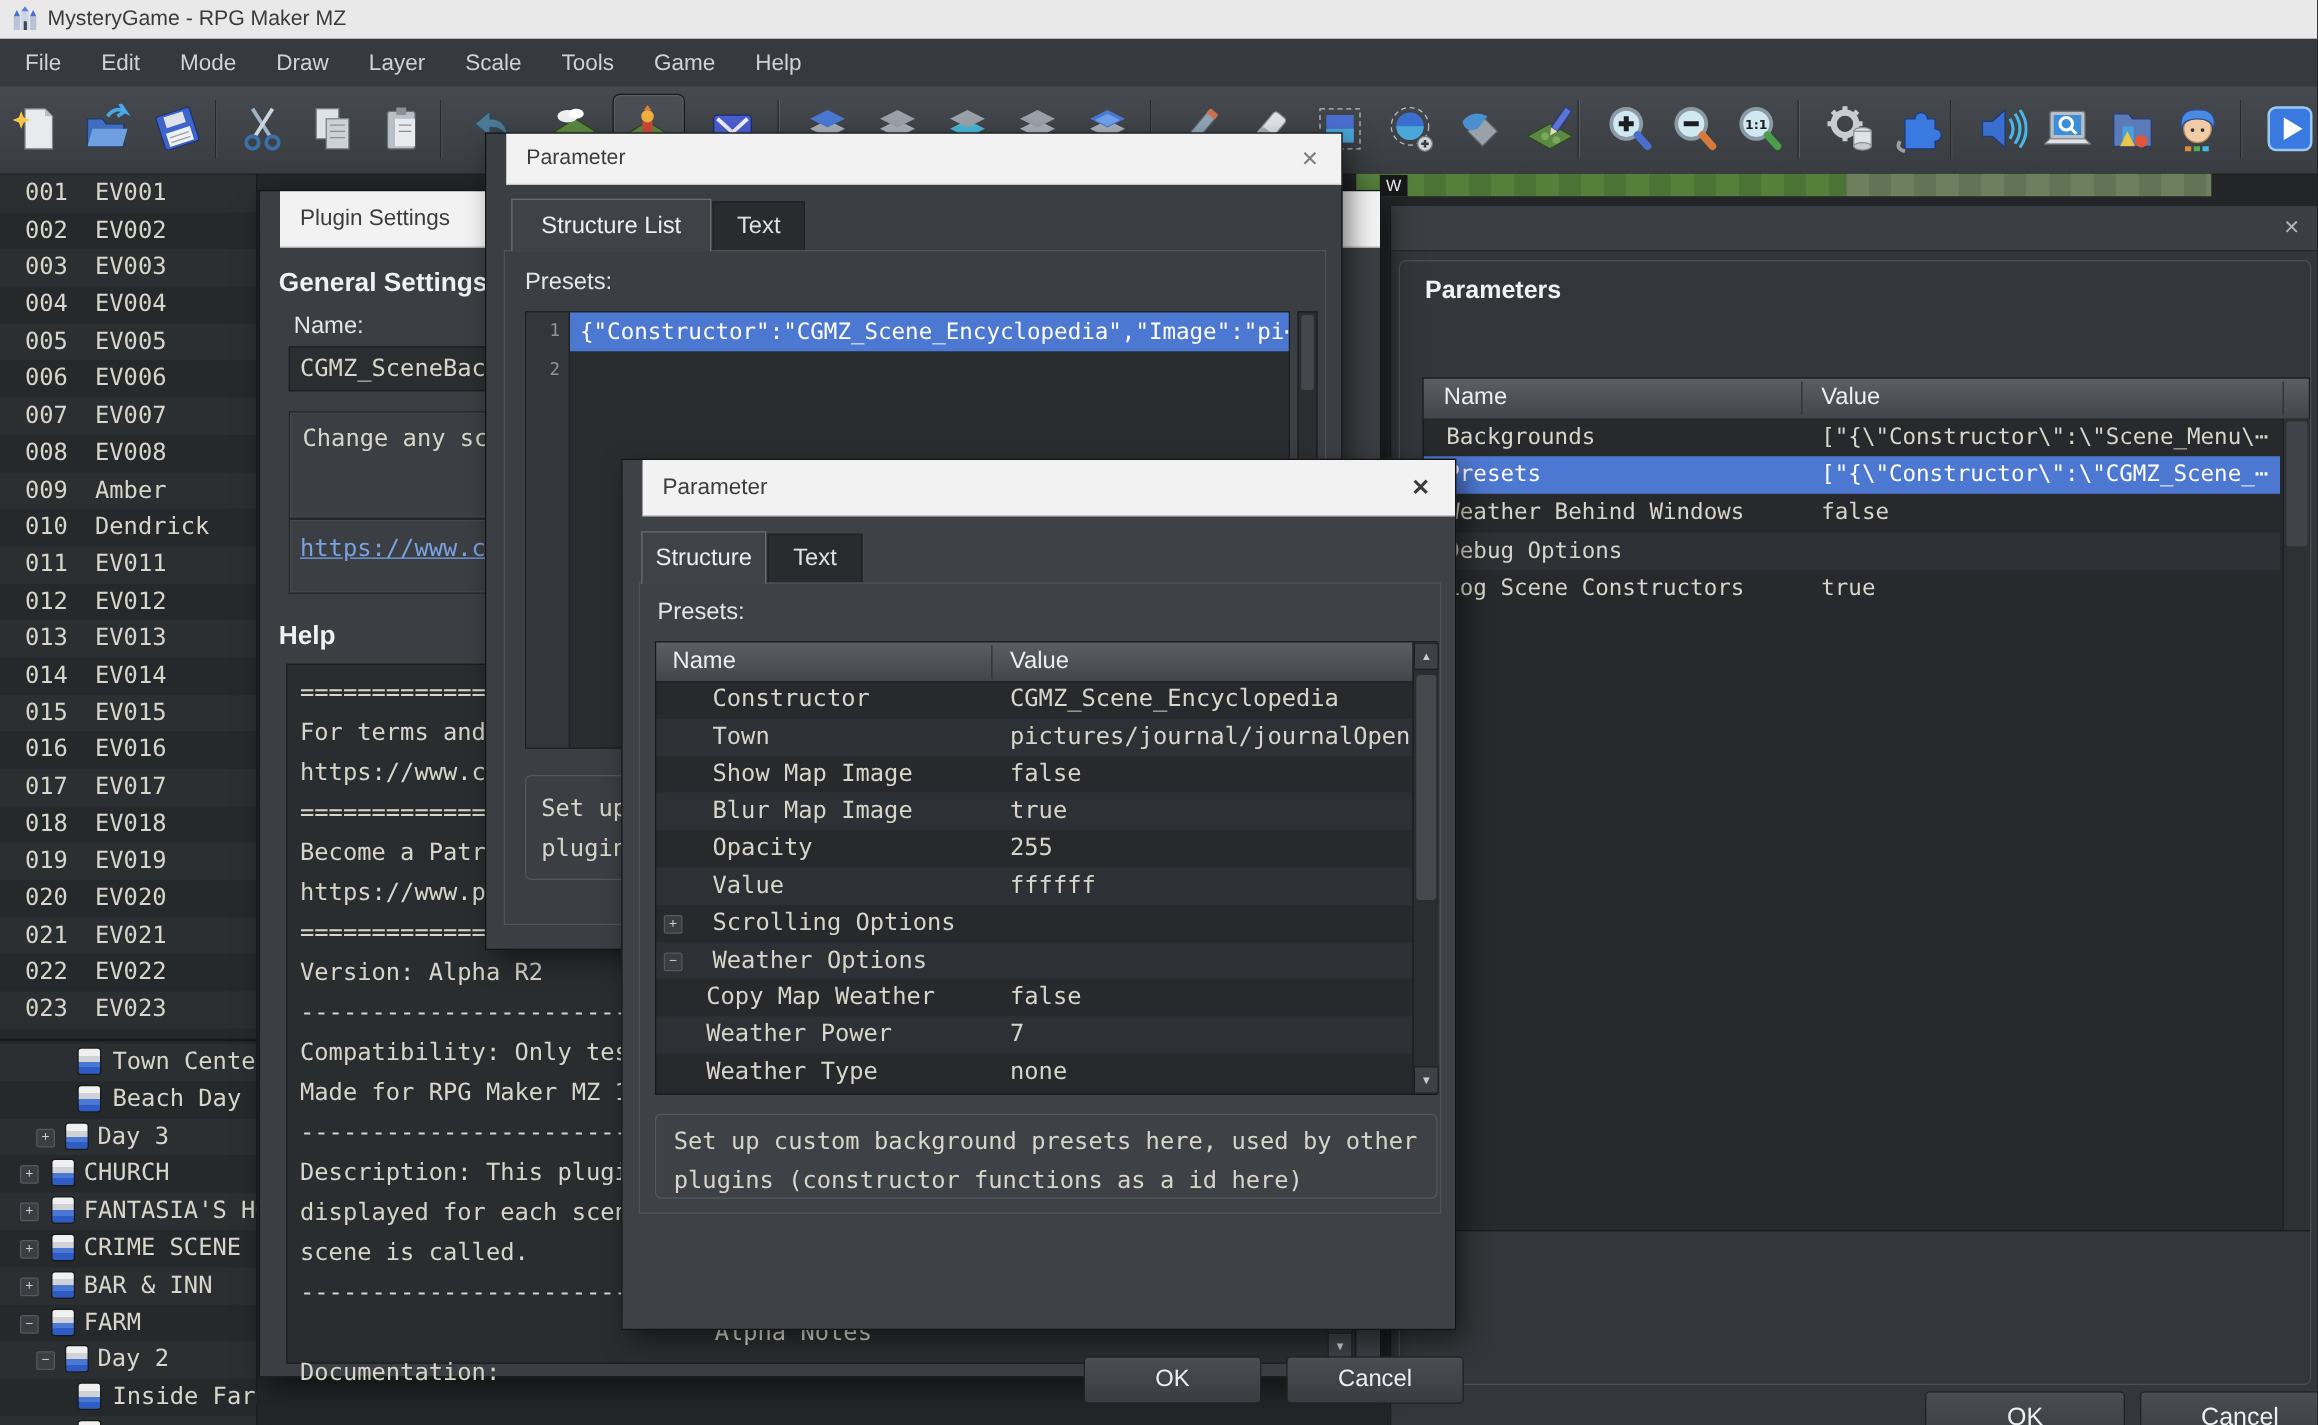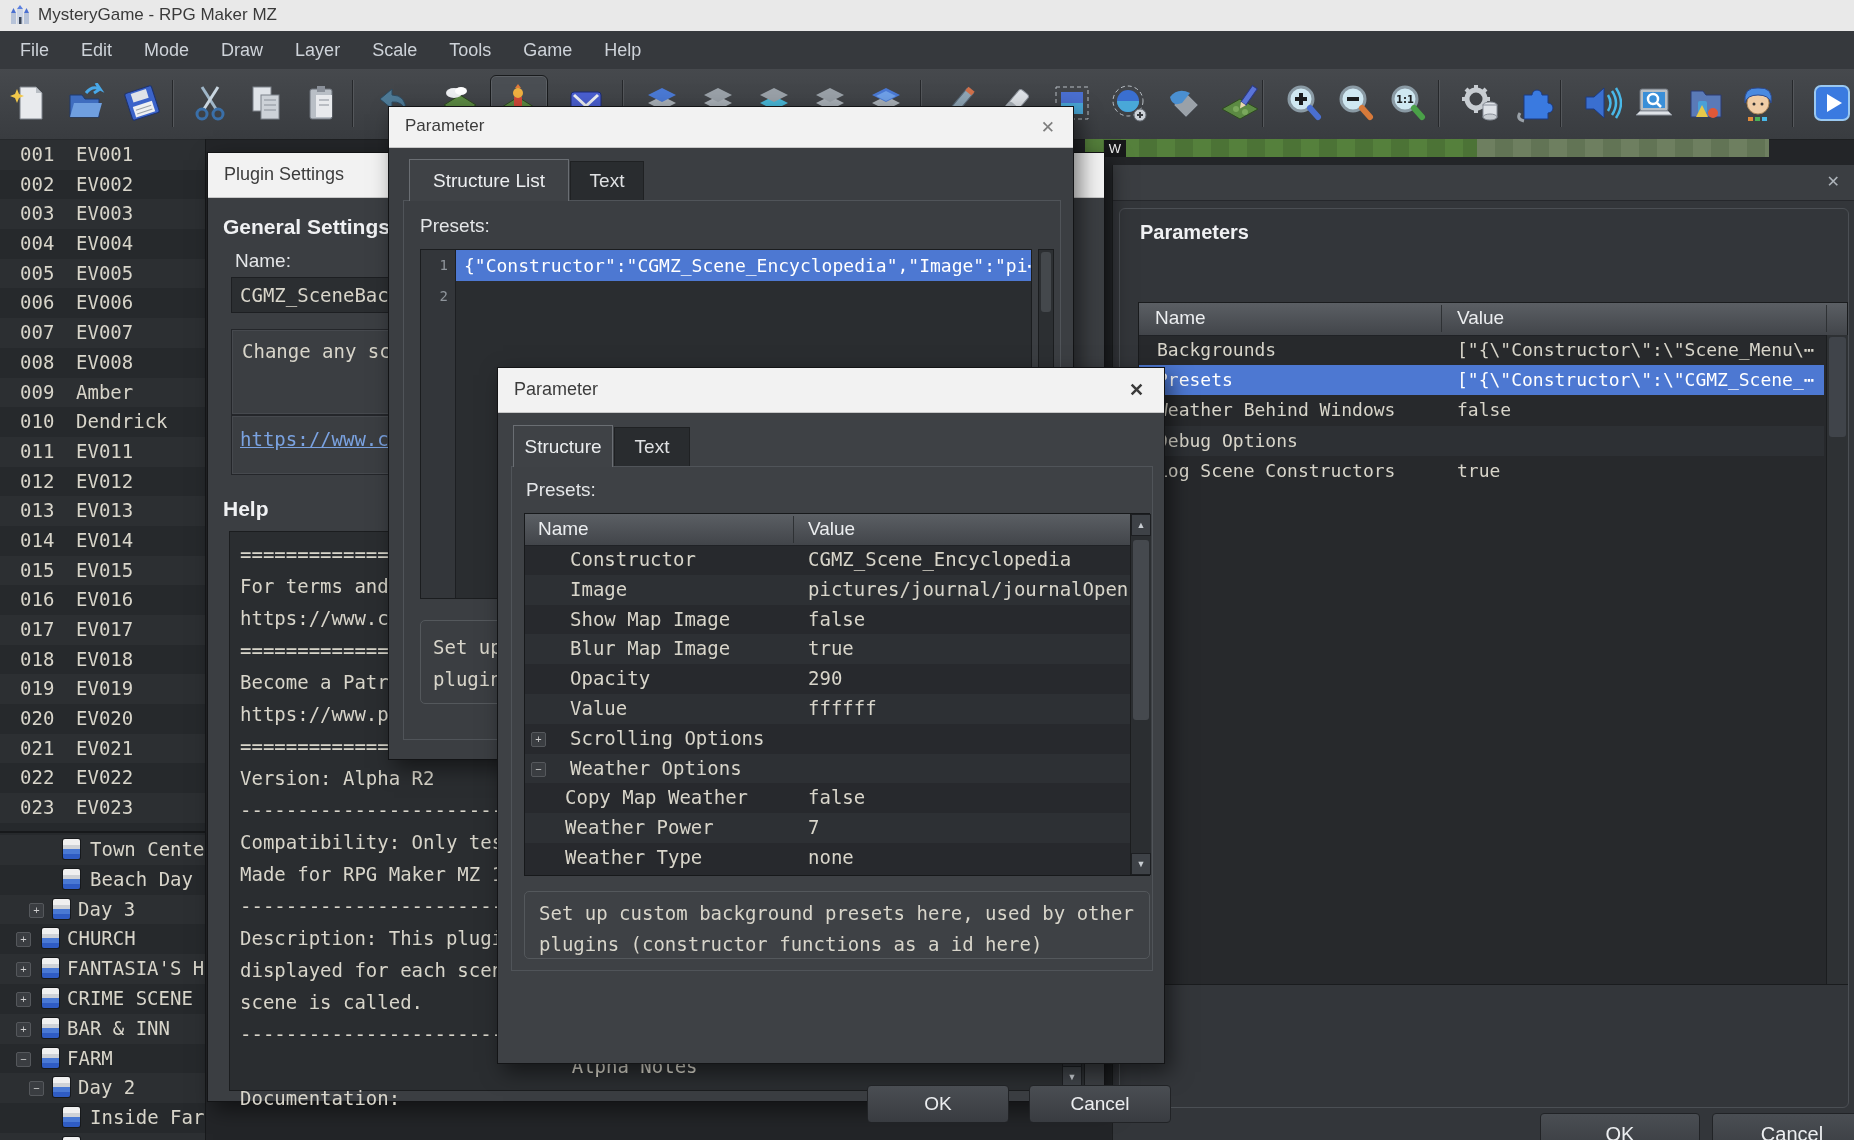--- a/index.html
+++ b/index.html
@@ -39,21 +39,21 @@
   .tr-exp{position:absolute;top:8px;width:13px;height:13px;background:#3a3d41;border:1px solid #55585c;border-radius:2px;
           color:#d0d0d0;font-size:11px;line-height:12px;text-align:center;font-family:"Liberation Sans",sans-serif;}
   .tr-ico{position:absolute;top:4px;width:17px;height:20px;border-radius:2px;
           background:linear-gradient(180deg,#f0f0f0 0 28%,#cfd2d6 28% 52%,#4a79d4 52% 74%,#2f5cc4 74% 100%);box-shadow:0 0 0 1px #17191b;}
   .tr-lab{position:absolute;white-space:pre;}
   .d1 .tr-exp{left:16px}.d1 .tr-ico{left:42px}.d1 .tr-lab{left:67px}
   .d2 .tr-exp{left:29px}.d2 .tr-ico{left:53px}.d2 .tr-lab{left:78px}
   .d3 .tr-ico{left:63px}.d3 .tr-lab{left:90px}
   
   .win{box-shadow:6px 8px 20px rgba(0,0,0,.5);border:1px solid #131416;background:#3b3e42;box-sizing:border-box;}
-  .wtitle{position:absolute;left:0;top:0;right:0;background:#f2f2f2;border-bottom:1px solid #c8c8c8;}
+  .wtitle{position:absolute;left:16px;top:0;right:0;background:#f2f2f2;border-bottom:1px solid #c8c8c8;}
   .wtitle .tx{position:absolute;left:16px;color:#3c3c3c;}
   .wclose{position:absolute;color:#7d7d7d;font-size:17px;}
   .tab{position:absolute;box-sizing:border-box;text-align:center;font-size:19px;color:#eceef0;}
   .tab.on{background:#3f4246;border:1px solid #6a6e73;border-bottom:none;z-index:2;}
   .tab.off{background:#292c2f;border:1px solid #1f2123;color:#dfe1e3;}
   .pane{position:absolute;border:1px solid #505459;box-sizing:border-box;}
   .inset{background:#2a2d30;border:1px solid #1b1d1f;box-sizing:border-box;}
   .descbox{border:1px solid #54585c;border-radius:5px;box-sizing:border-box;}
   .btn{position:absolute;background:linear-gradient(#4a4e53,#393c41);border:1px solid #212326;border-radius:4px;
        color:#eceef0;font-size:19px;text-align:center;box-sizing:border-box;}
@@ -600,34 +600,34 @@
           <span class="h" style="left:13px">Name</span>
           <span class="h" style="left:283px">Value</span>
           <span class="tdiv" style="left:268px"></span>
         </div>
         <div class="t-rows mono" id="d2-rows">
             <div class="t-row">
               <span class="nm">Constructor</span>
               <span class="val">CGMZ_Scene_Encyclopedia</span>
             </div>
             <div class="t-row">
-              <span class="nm">Image</span>
+              <span class="nm">Town</span>
               <span class="val">pictures/journal/journalOpen</span>
             </div>
             <div class="t-row">
               <span class="nm">Show Map Image</span>
               <span class="val">false</span>
             </div>
             <div class="t-row">
               <span class="nm">Blur Map Image</span>
               <span class="val">true</span>
             </div>
             <div class="t-row">
               <span class="nm">Opacity</span>
-              <span class="val">290</span>
+              <span class="val">255</span>
             </div>
             <div class="t-row">
               <span class="nm">Value</span>
               <span class="val">ffffff</span>
             </div>
             <div class="t-row">
               <span class="exp">+</span>
               <span class="nm">Scrolling Options</span>
               <span class="val"></span>
             </div>

